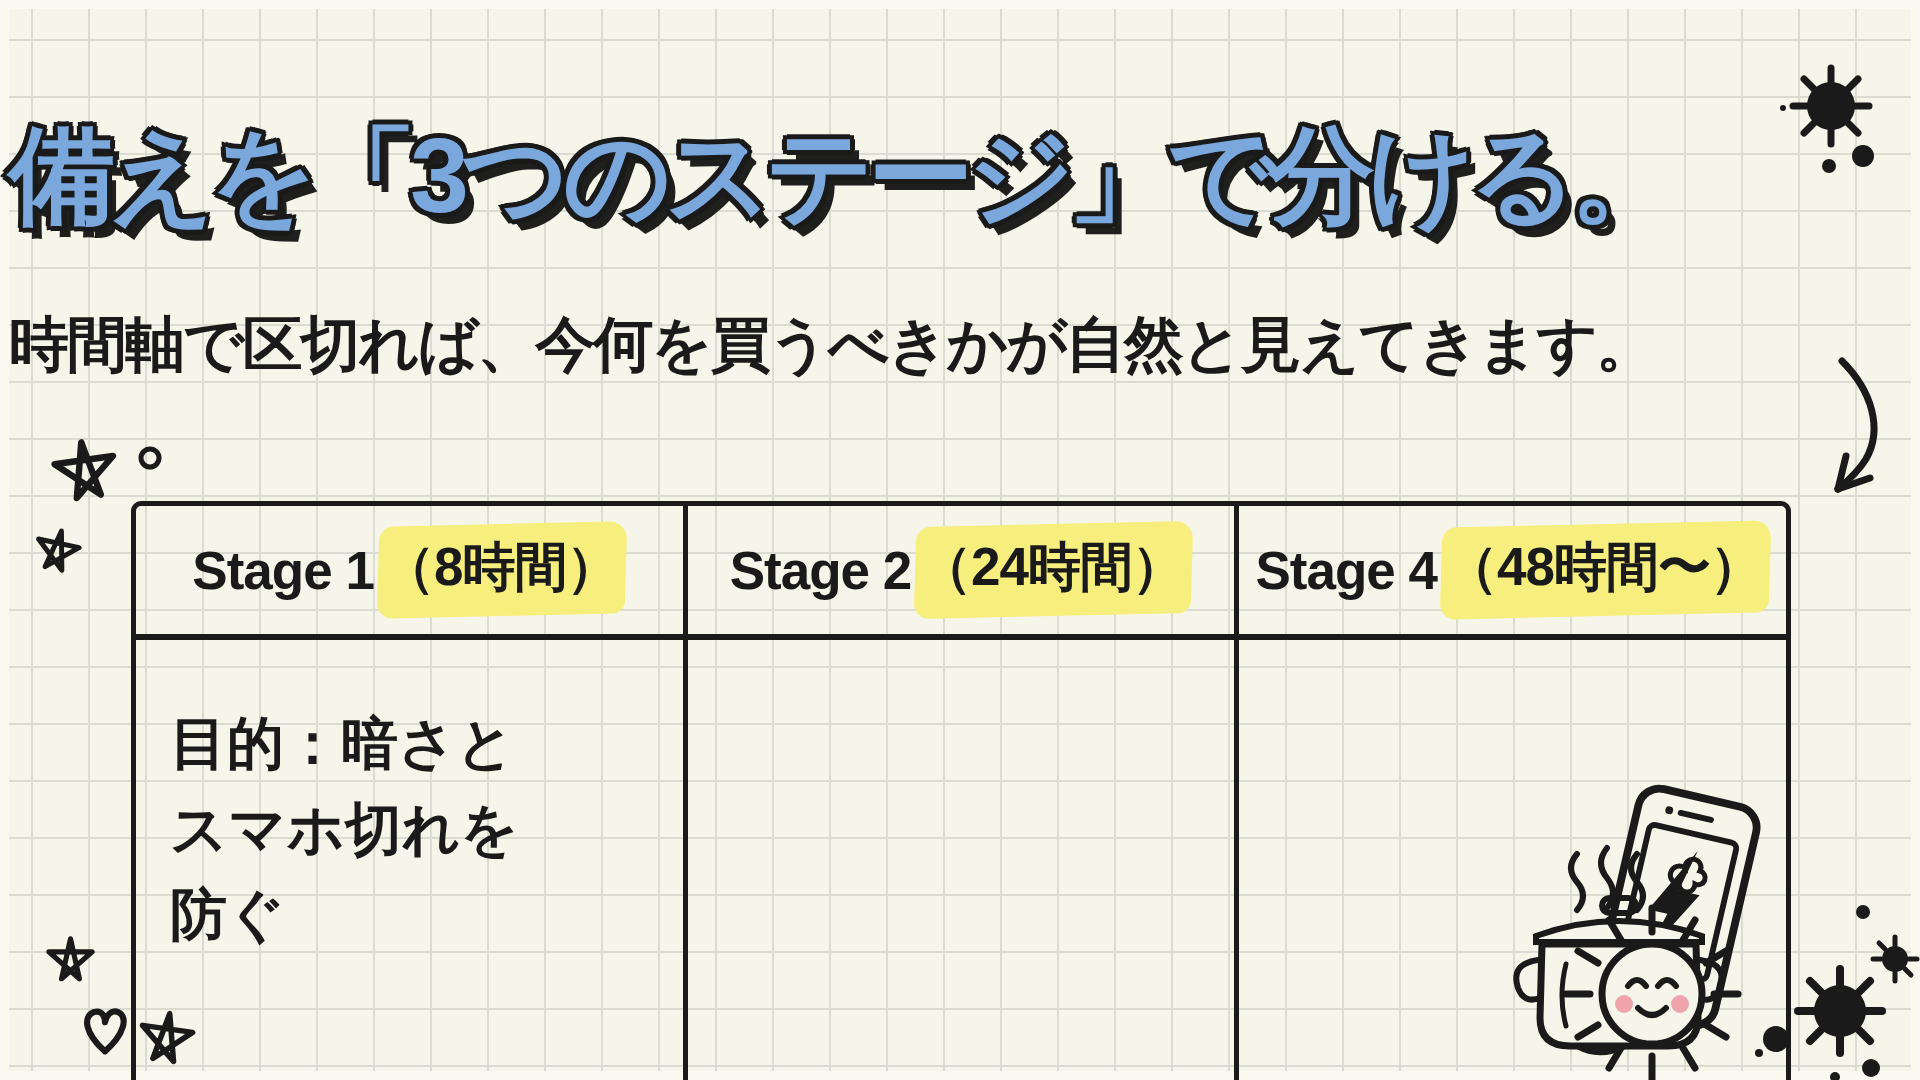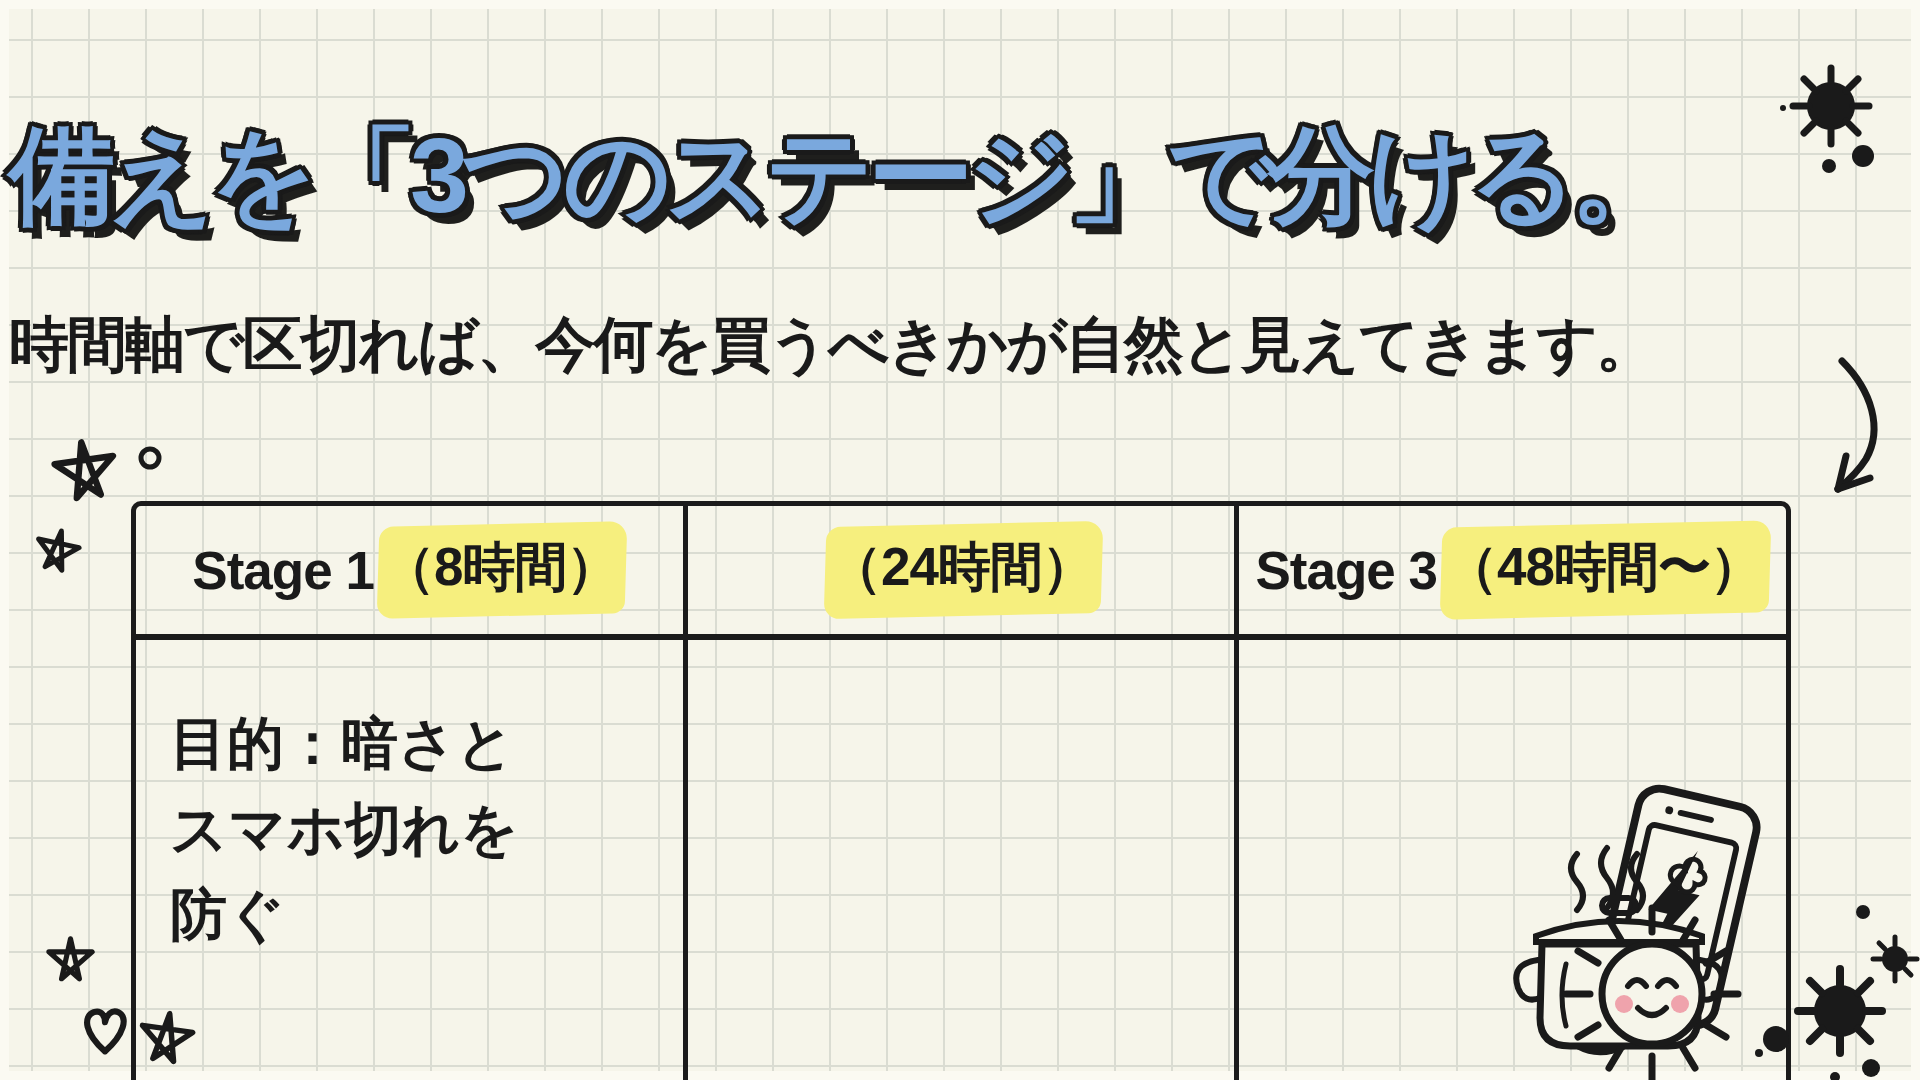--- a/index.html
+++ b/index.html
@@ -107,39 +107,40 @@
           <polygon class="ink-fill" points="138,70 102,140 122,140 110,186 150,114 128,114"></polygon>
           <circle class="ink" cx="130" cy="222" r="11" stroke-width="6"></circle>
           <rect class="ink paper-fill" x="118" y="246" width="20" height="16" rx="5" stroke-width="6"></rect>
           <path class="ink" d="M124 262 C108 298 66 304 46 282 C30 264 10 266 6 284" stroke-width="7" stroke-linecap="round"></path>
         </g>
       </svg>
     </div>
 
     <div class="stage-col">
       <div class="stage-header">
+        <span>Stage 2</span>
         <span class="hl"><span>（24時間）</span></span>
       </div>
       <svg class="cell-icon icon-pot" width="300" height="235" viewBox="0 0 300 235">
         <path class="ink" d="M103 14 q-12 14 0 28 q12 14 0 28" stroke-width="6" stroke-linecap="round"></path>
         <path class="ink" d="M133 8 q-12 15 0 30 q12 15 0 30" stroke-width="6" stroke-linecap="round"></path>
         <path class="ink" d="M163 14 q-12 14 0 28 q12 14 0 28" stroke-width="6" stroke-linecap="round"></path>
         <path class="ink" d="M205 44 a9 9 0 1 1 6 -16 a8 8 0 1 1 15 3 a7 7 0 1 1 -5 13 a8 8 0 1 1 -16 0 Z" stroke-width="5"></path>
         <rect class="ink" x="128" y="58" width="34" height="15" rx="7.5" stroke-width="6"></rect>
         <path class="ink paper-fill" d="M62 96 Q145 66 228 96 L228 102 L62 102 Z" stroke-width="6"></path>
         <path class="ink paper-fill" d="M68 104 L66 178 Q66 206 96 206 L194 206 Q224 206 224 178 L222 104 Z" stroke-width="7"></path>
         <path class="ink" d="M64 120 q-28 4 -20 28 q6 16 22 10" stroke-width="6" stroke-linecap="round"></path>
         <path class="ink" d="M226 120 q28 4 20 28 q-6 16 -22 10" stroke-width="6" stroke-linecap="round"></path>
         <path class="ink" d="M92 124 q-8 32 0 62" stroke-width="5" stroke-linecap="round"></path>
       </svg>
     </div>
 
     <div class="stage-col">
       <div class="stage-header">
-        <span>Stage 3</span>
+        <span>Stage 4</span>
         <span class="hl"><span>（48時間〜）</span></span>
       </div>
       <svg class="cell-icon icon-sun" width="200" height="205" viewBox="0 0 200 205">
         <circle class="ink paper-fill" cx="100" cy="108" r="50" stroke-width="7"></circle>
         <g class="ink" stroke-width="7" stroke-linecap="round">
           <line x1="162" y1="108" x2="186" y2="108"></line>
           <line x1="154" y1="77" x2="174" y2="65"></line>
           <line x1="131" y1="54" x2="143" y2="34"></line>
           <line x1="100" y1="46" x2="100" y2="22"></line>
           <line x1="69" y1="54" x2="57" y2="34"></line>

